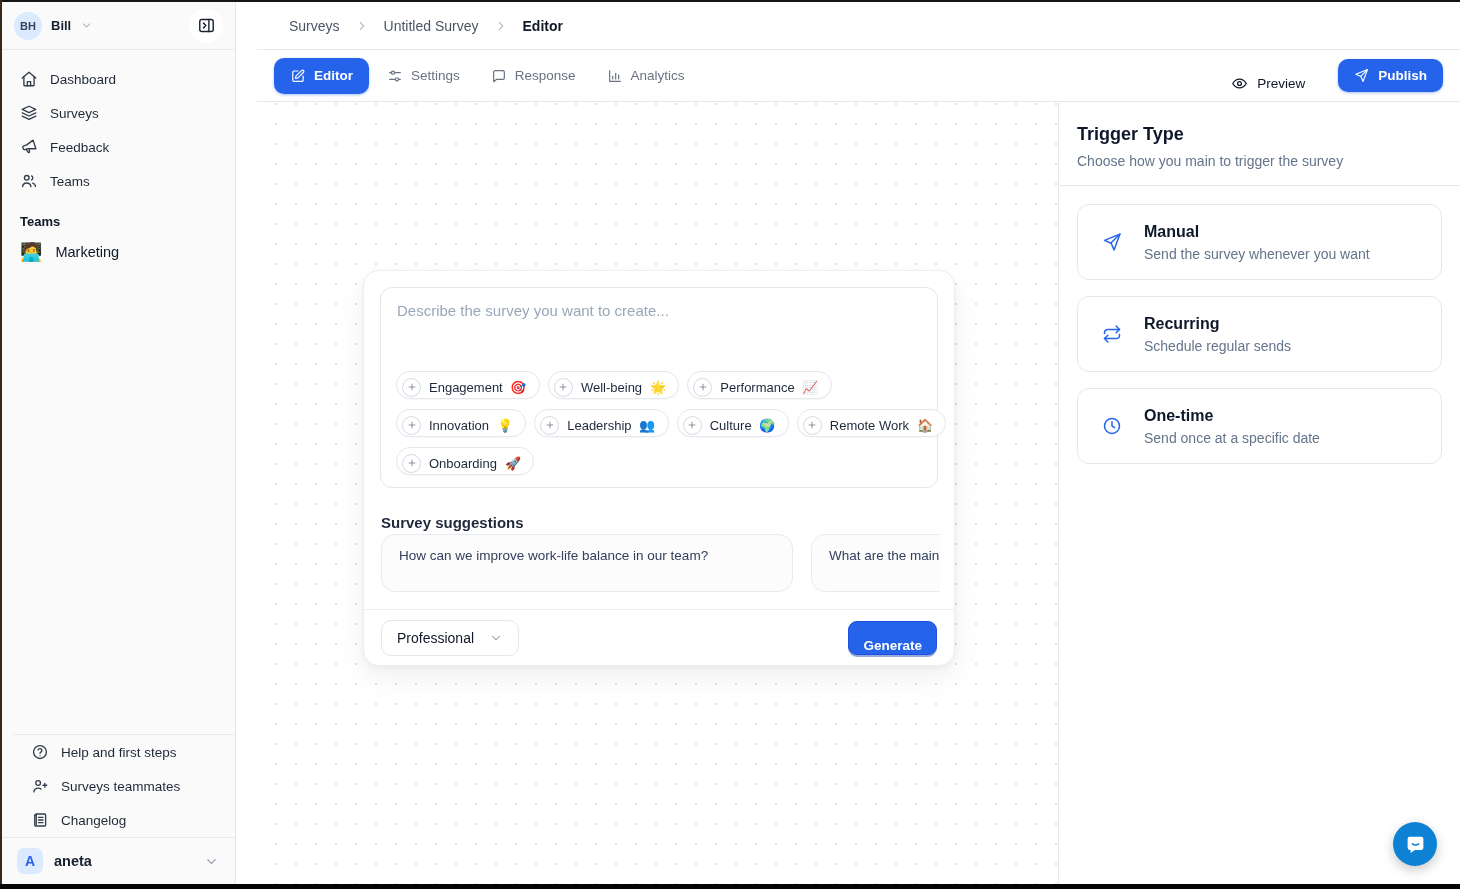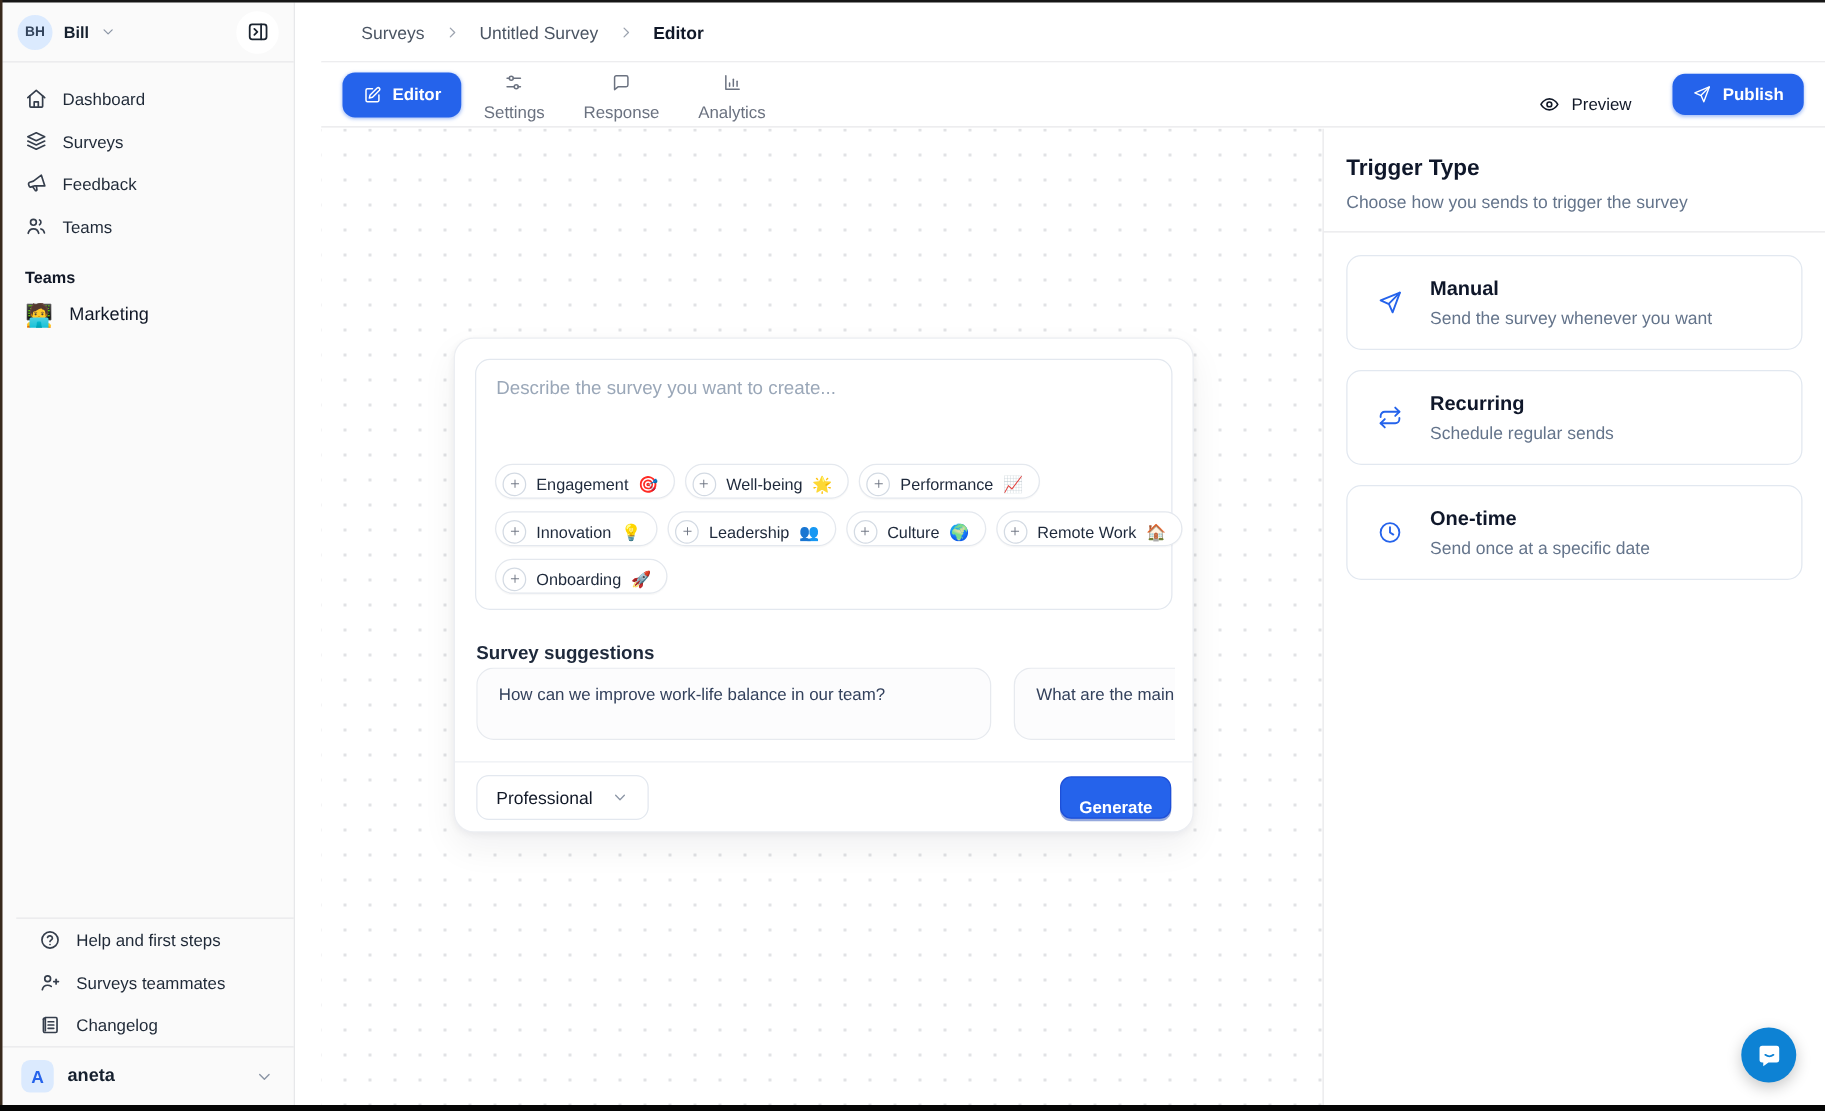--- a/index.html
+++ b/index.html
@@ -37,21 +37,21 @@
 
   
   .topbar { position:absolute; left:257px; right:0; top:2px; height:48px; background:#fff; border-bottom:1px solid #e7e8ea; display:flex; align-items:center; gap:15px; padding:0 32px; z-index:4; }
   .crumb { font-size:14px; color:#4b5563; cursor:pointer; }
   .crumb.current { color:#101828; font-weight:600; cursor:default; }
   .crumb-sep { color:#9ca3af; }
 
   .tabbar { position:absolute; left:257px; right:0; top:50px; height:52px; background:#fff; border-bottom:1px solid #e7e8ea; display:flex; align-items:center; padding:0 17px; z-index:4; }
   .tab { display:flex; align-items:center; gap:8px; height:36px; padding:0 13px; font-size:13.5px; color:#6b7280; cursor:pointer; border-radius:10px; }
   .tab.active { background:#2563eb; color:#fff; font-weight:600; padding:0 16px; box-shadow:0 1px 3px rgba(37,99,235,.4); }
-  .tab + .tab { margin-left:5px;flex-direction:column; }
+  .tab + .tab { margin-left:5px; }
   .tabbar-right { margin-left:auto; display:flex; align-items:flex-end; gap:33px; }
   .preview-btn { display:flex; align-items:center; gap:9px; font-size:13.5px; font-weight:500; color:#111827; cursor:pointer; }
   .publish-btn { display:flex; align-items:center; gap:9px; background:#2563eb; color:#fff; height:33px; padding:0 16px; border-radius:10px; font-size:13.5px; font-weight:600; cursor:pointer; box-shadow:0 1px 3px rgba(37,99,235,.4); }
 
   
   .canvas { position:absolute; left:257px; top:103px; width:801px; bottom:5px; background:#fff;
             background-image:radial-gradient(#e0e1e4 1.1px, transparent 1.4px); background-size:20px 20px; background-position:9px 11px; }
 
   .gen-card { position:absolute; left:106px; top:167px; width:592px; height:396px; background:#fff; border:1px solid #eceef2; border-radius:16px;
               box-shadow:0 12px 28px rgba(15,23,42,.06), 0 2px 6px rgba(15,23,42,.05); }
@@ -393,21 +393,21 @@
             </span>
         </div>
         <button class="generate-btn">Generate</button>
       </div>
     </section>
   </main>
 
   <aside class="panel">
     <div class="panel-header">
       <div class="panel-title">Trigger Type</div>
-      <div class="panel-sub">Choose how you sends to trigger the survey</div>
+      <div class="panel-sub">Choose how you main to trigger the survey</div>
     </div>
     <div class="panel-options">
       <div class="opt-card">
         <span class="opt-icon">
             <svg class="ic" width="20" height="20" viewBox="0 0 24 24" stroke-width="2">
               <path d="m21.5 2.5-7 19-3.5-8-8-3.5z"></path>
               <path d="M21.5 2.5 11 13"></path>
             </svg>
           </span>
         <div>

